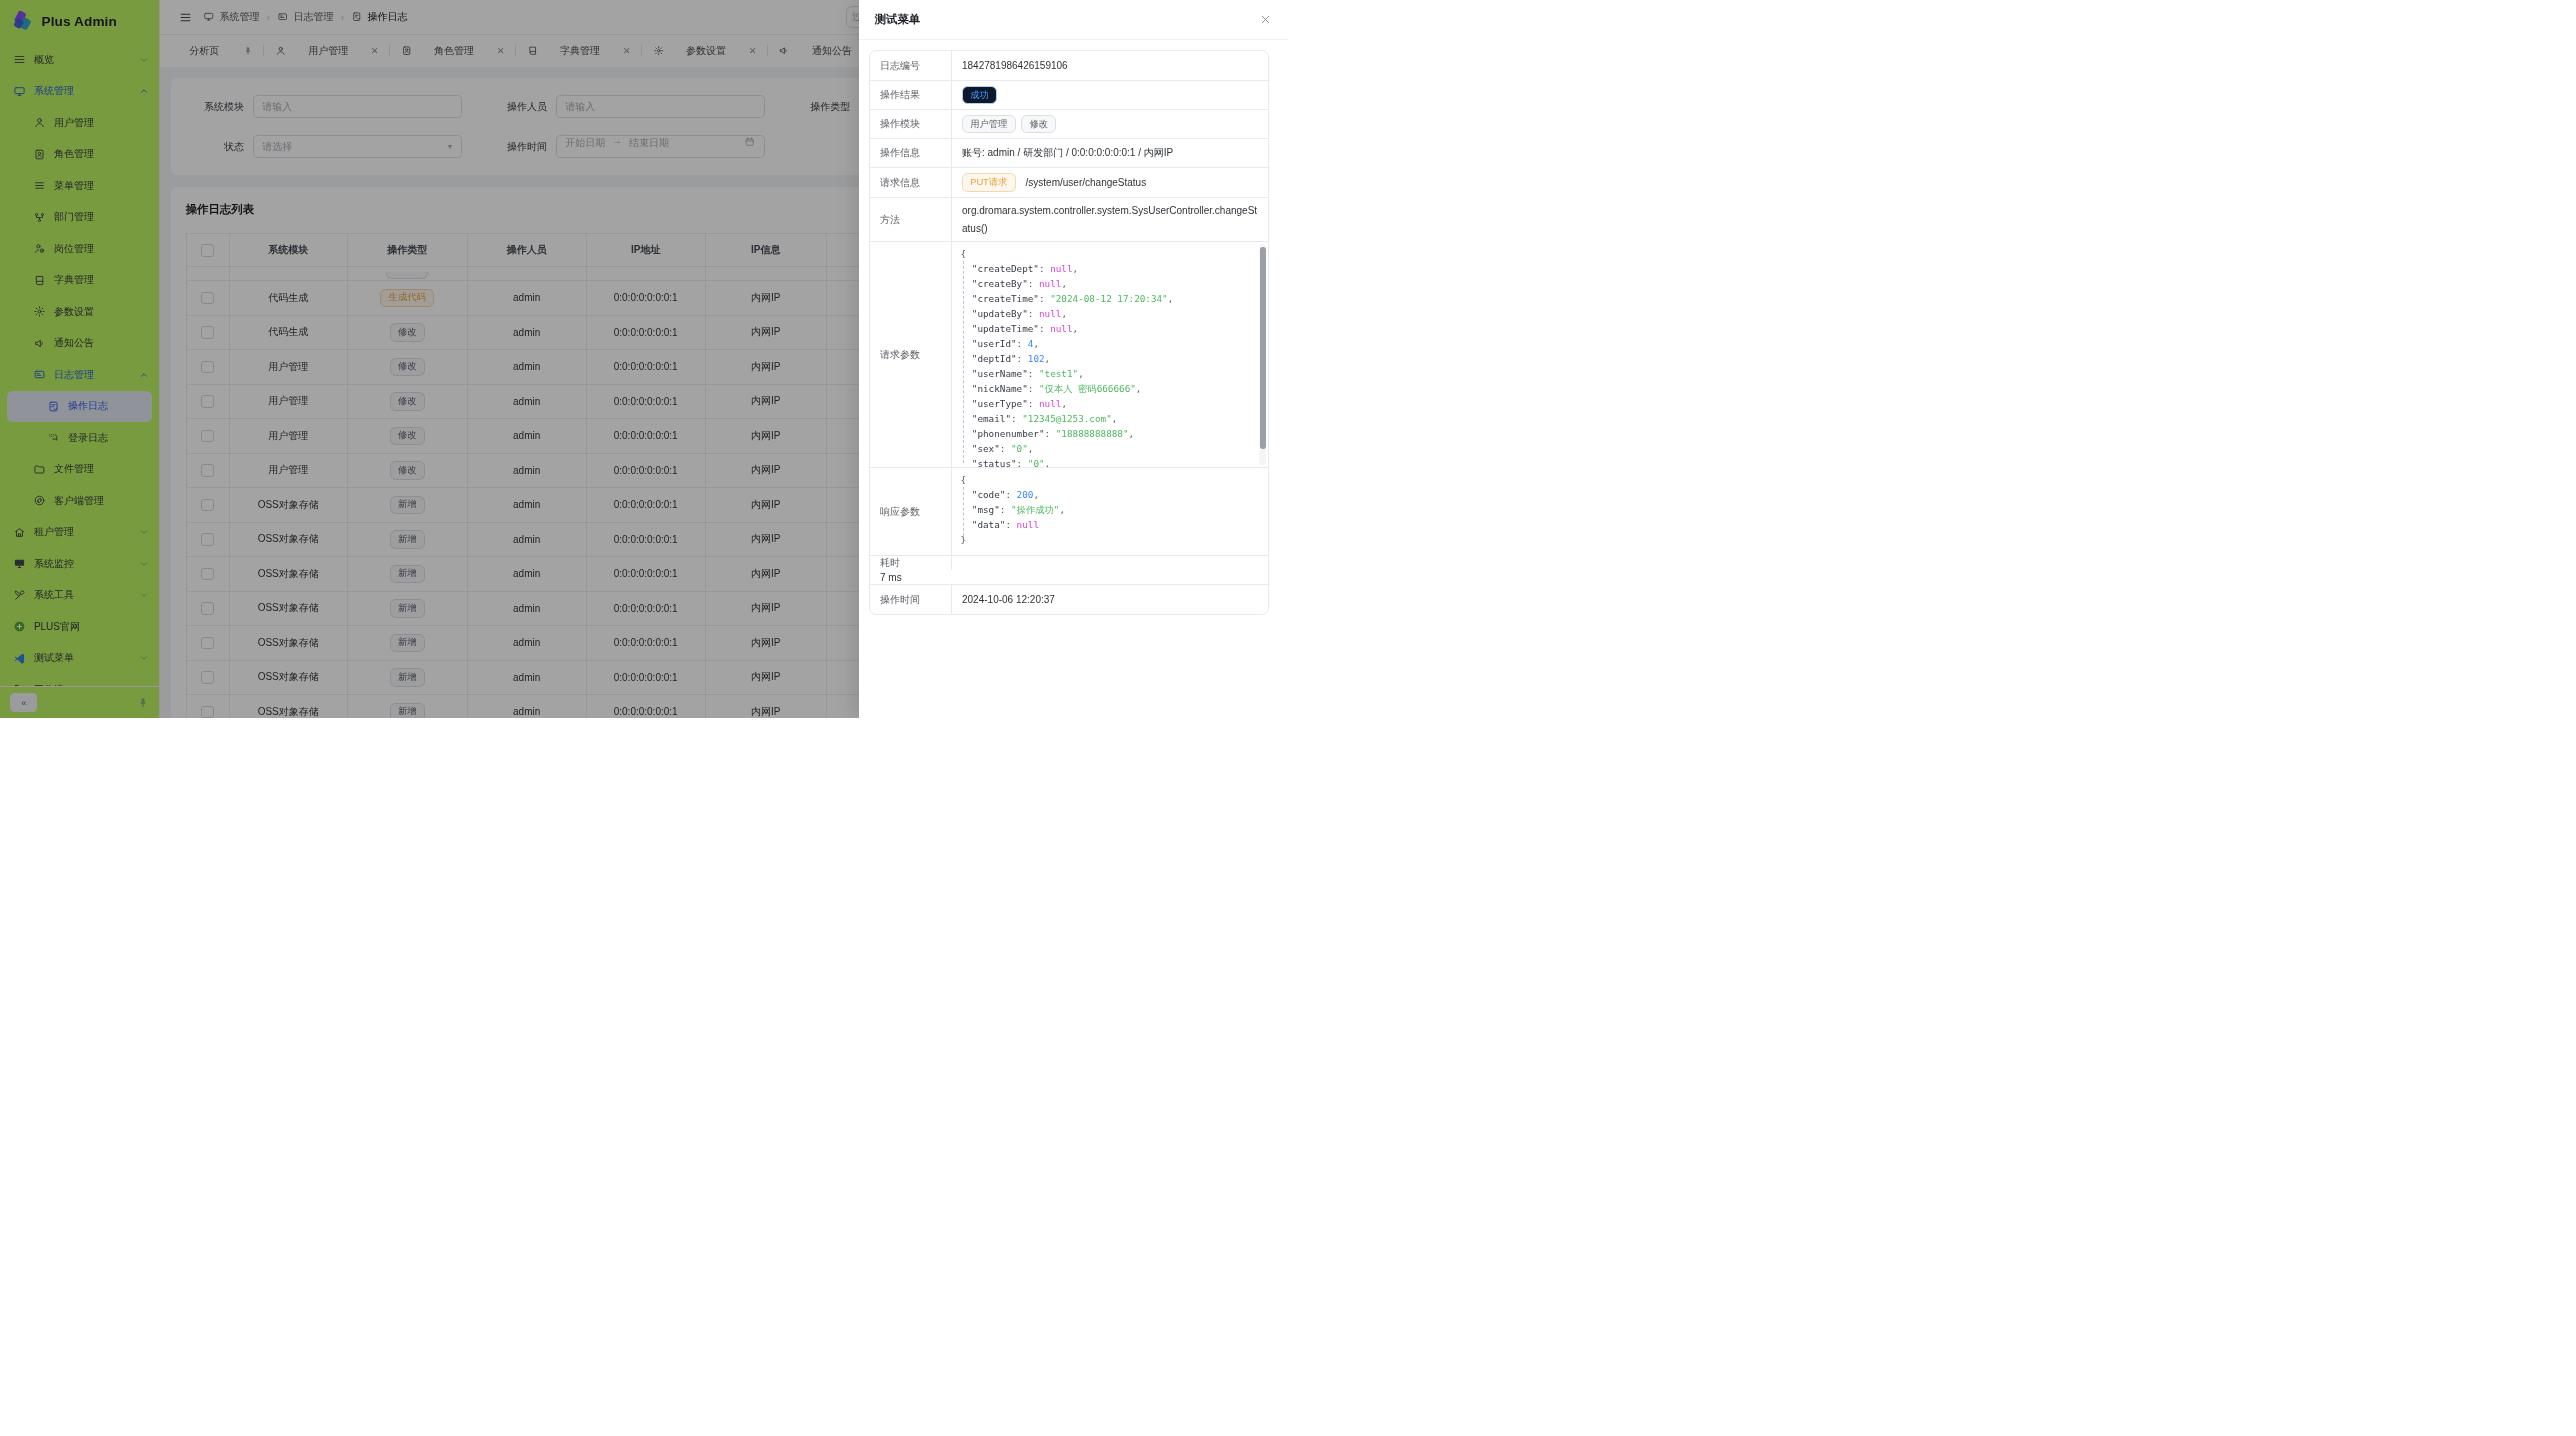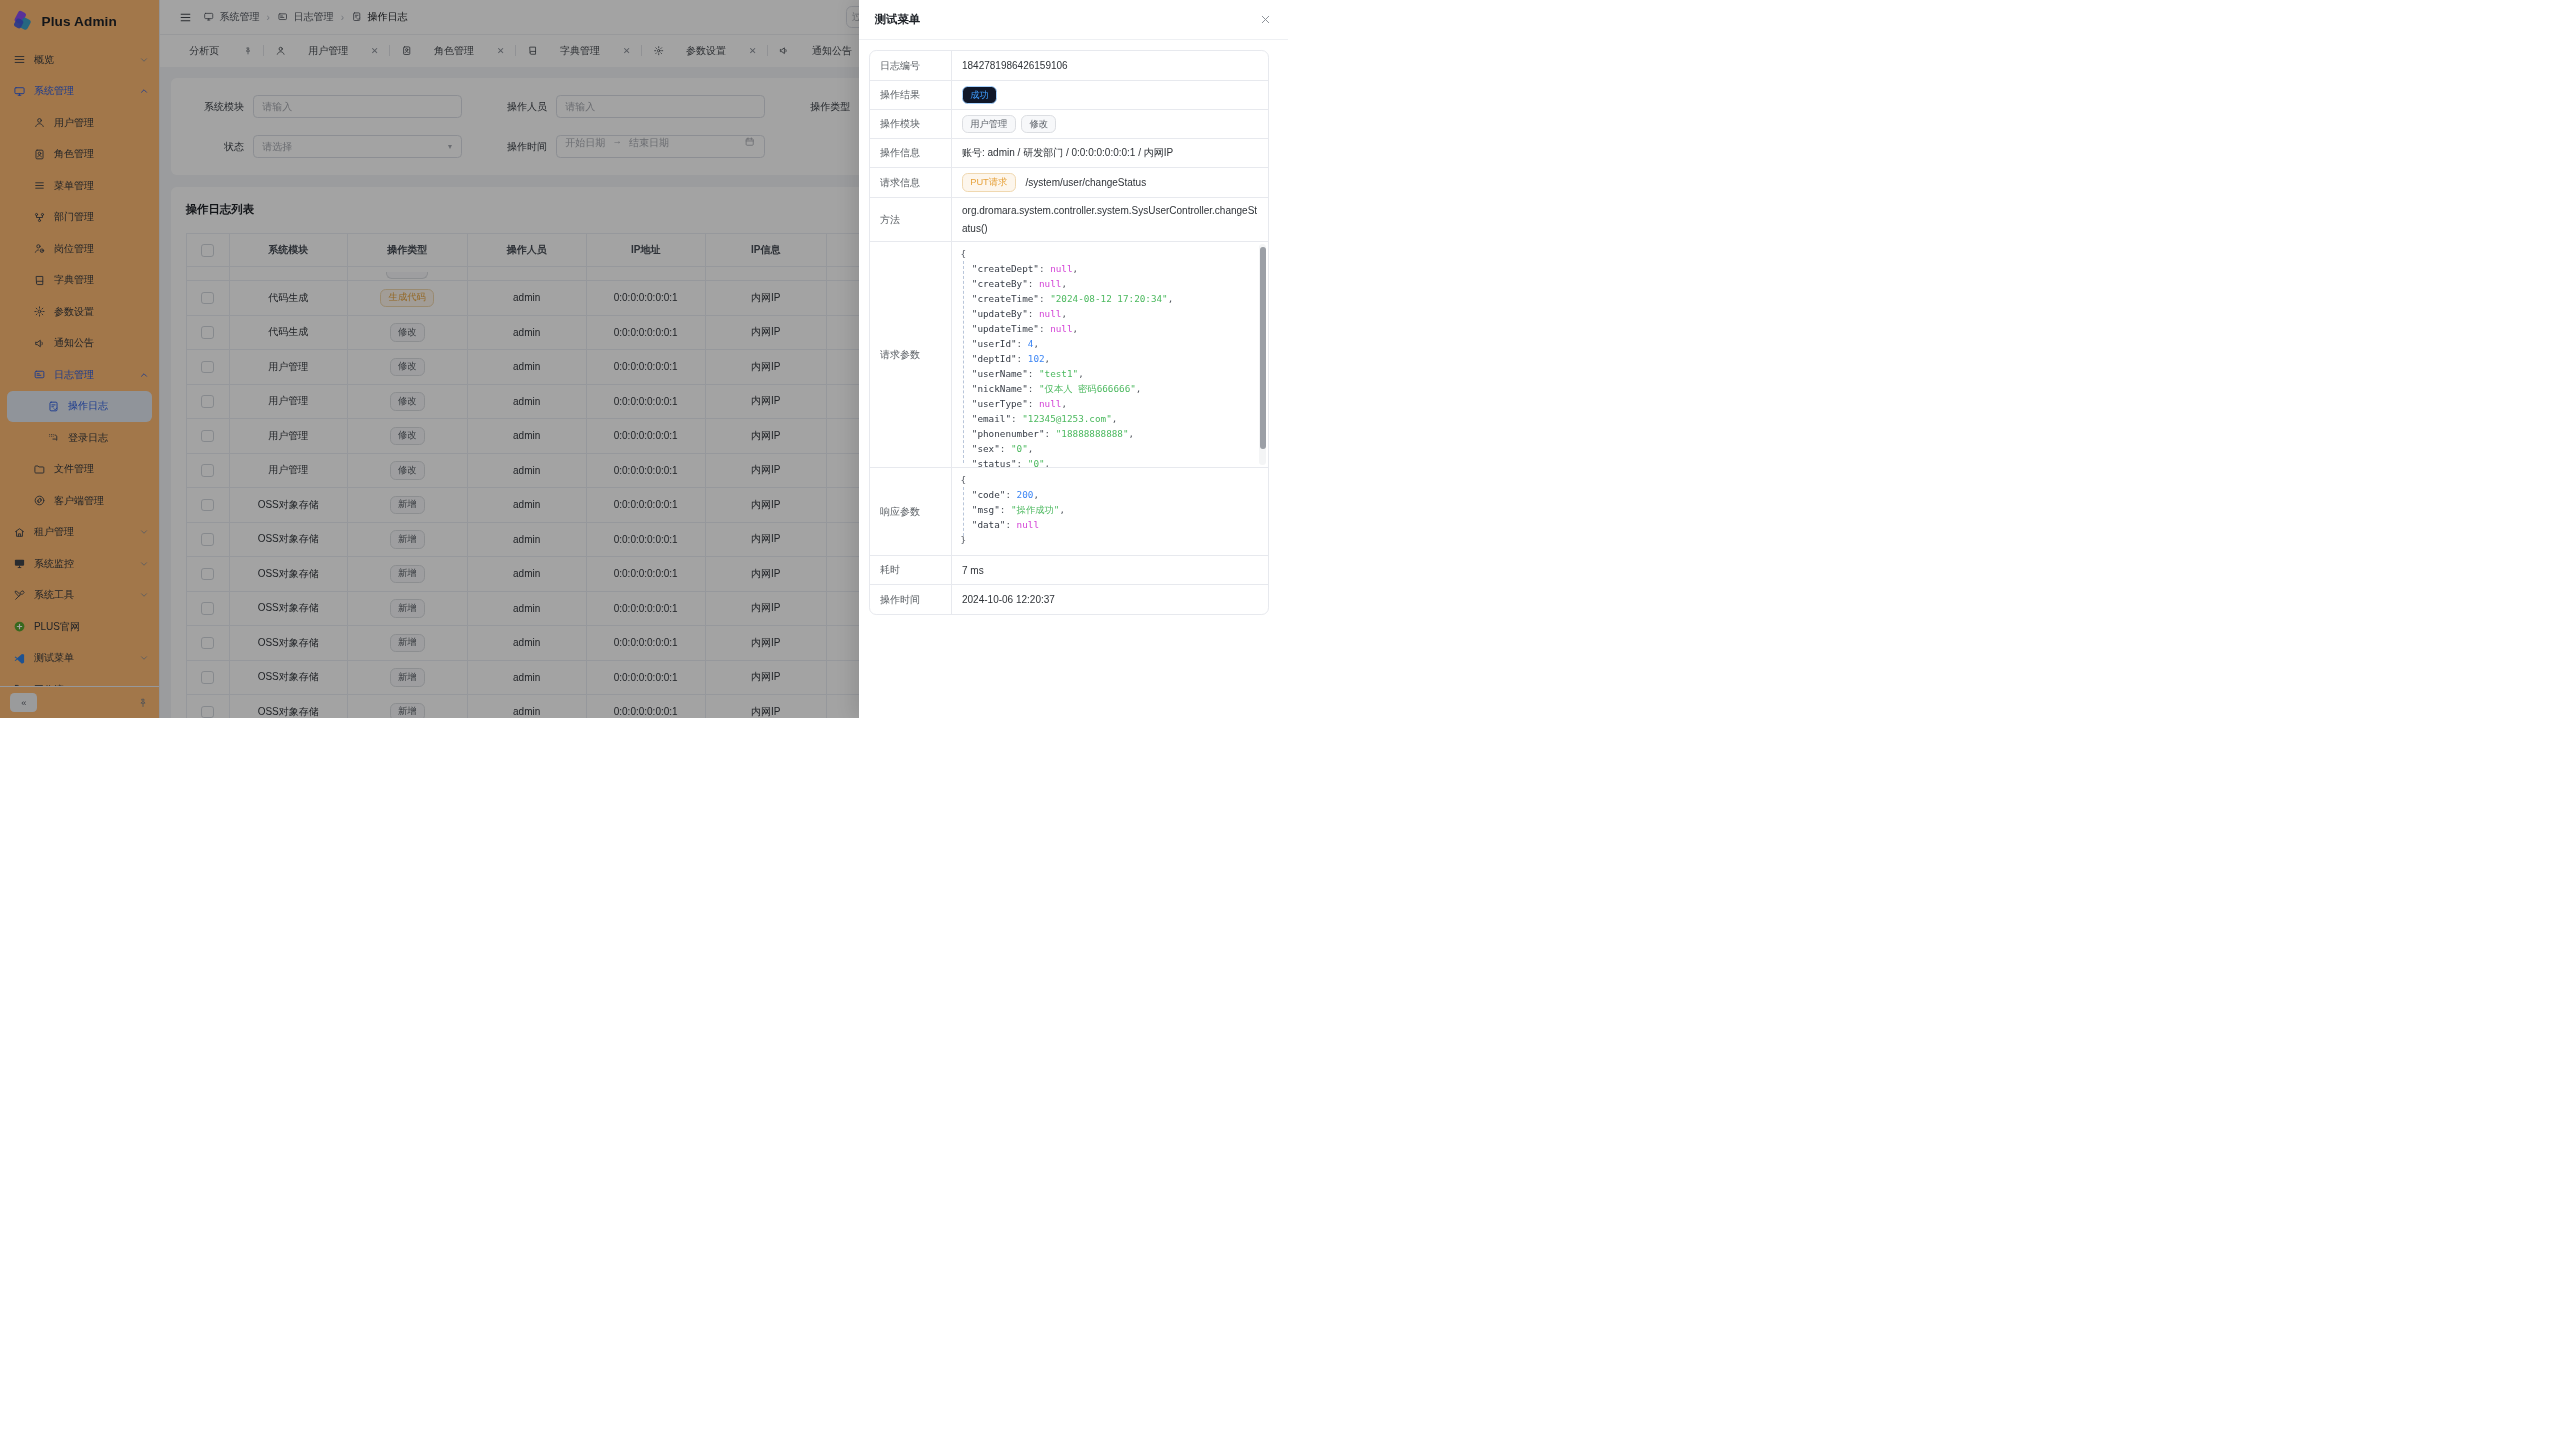--- a/index.html
+++ b/index.html
@@ -1,20 +1,20 @@
 <!DOCTYPE html>
 <html style="font-size:11.4px"><head>
 <meta charset="utf-8">
 <style>
   html,body{margin:0;padding:0}
   body{width:1288px;height:718px;position:relative;overflow:hidden;background:#fff;
        font-family:"Liberation Sans","DejaVu Sans",sans-serif;-webkit-font-smoothing:antialiased}
   .ic{width:100%;height:100%;display:block}
   
-  #sidebar{position:absolute;left:0;top:0;width:160px;height:100%;background:#fdba74;border-right:0.7px solid #e8eaee;z-index:1;box-sizing:border-box}
+  #sidebar{position:absolute;left:0;top:0;width:160px;height:100%;background:#bef264;border-right:0.7px solid #e8eaee;z-index:1;box-sizing:border-box}
   .logo-row{height:42px;display:flex;align-items:center;gap:7.2px;padding-left:11.4px}
   .logo-mark{width:23px;height:23px;flex:none}
   .logo-text{font-size:13.6px;font-weight:700;color:#1f2329;letter-spacing:0.1px}
   #side-menu{position:absolute;top:44px;bottom:32px;left:0;right:0;overflow:hidden}
   .s-item{height:31.5px;display:flex;align-items:center;gap:7.9px;padding-left:13px;position:relative;font-size:10px;color:#33373d;cursor:pointer;box-sizing:border-box}
   .s-ic{width:13px;height:13px;flex:none;color:#41454c;display:inline-flex}
   .s-item.ind1{padding-left:33px}
   .s-item.ind2{padding-left:47px}
   .s-item.blue,.s-item.blue .s-ic,.s-item.blue .s-chev{color:#2b5cdf}
   .s-item.active{background:#e2e8f1;border-radius:5.7px;margin:0 7.2px;padding-left:40px;color:#2b5cdf}
@@ -814,21 +814,21 @@
           <div class="code" style="height: 100%;">
             <span class="guide" style="top: 19.3px; bottom: 19.3px;"></span>
             <div class="cl"><span class="t-p">{</span></div>
             <div class="cl"><span class="t-p">  </span><span class="t-k">"code"</span><span class="t-p">: </span><span class="t-n">200</span><span class="t-p">,</span></div>
             <div class="cl"><span class="t-p">  </span><span class="t-k">"msg"</span><span class="t-p">: </span><span class="t-s">"操作成功"</span><span class="t-p">,</span></div>
             <div class="cl"><span class="t-p">  </span><span class="t-k">"data"</span><span class="t-p">: </span><span class="t-u">null</span></div>
             <div class="cl"><span class="t-p">}</span></div>
           </div>
         </div>
       </div>
-      <div class="d-row" style="height: 28px;">
+      <div class="d-row" style="height: 28px; flex-direction: column;">
         <div class="d-label">耗时</div>
         <div class="d-val">
           <span>7 ms</span>
         </div>
       </div>
       <div class="d-row" style="height: 29px;">
         <div class="d-label">操作时间</div>
         <div class="d-val">
           <span>2024-10-06 12:20:37</span>
         </div>

